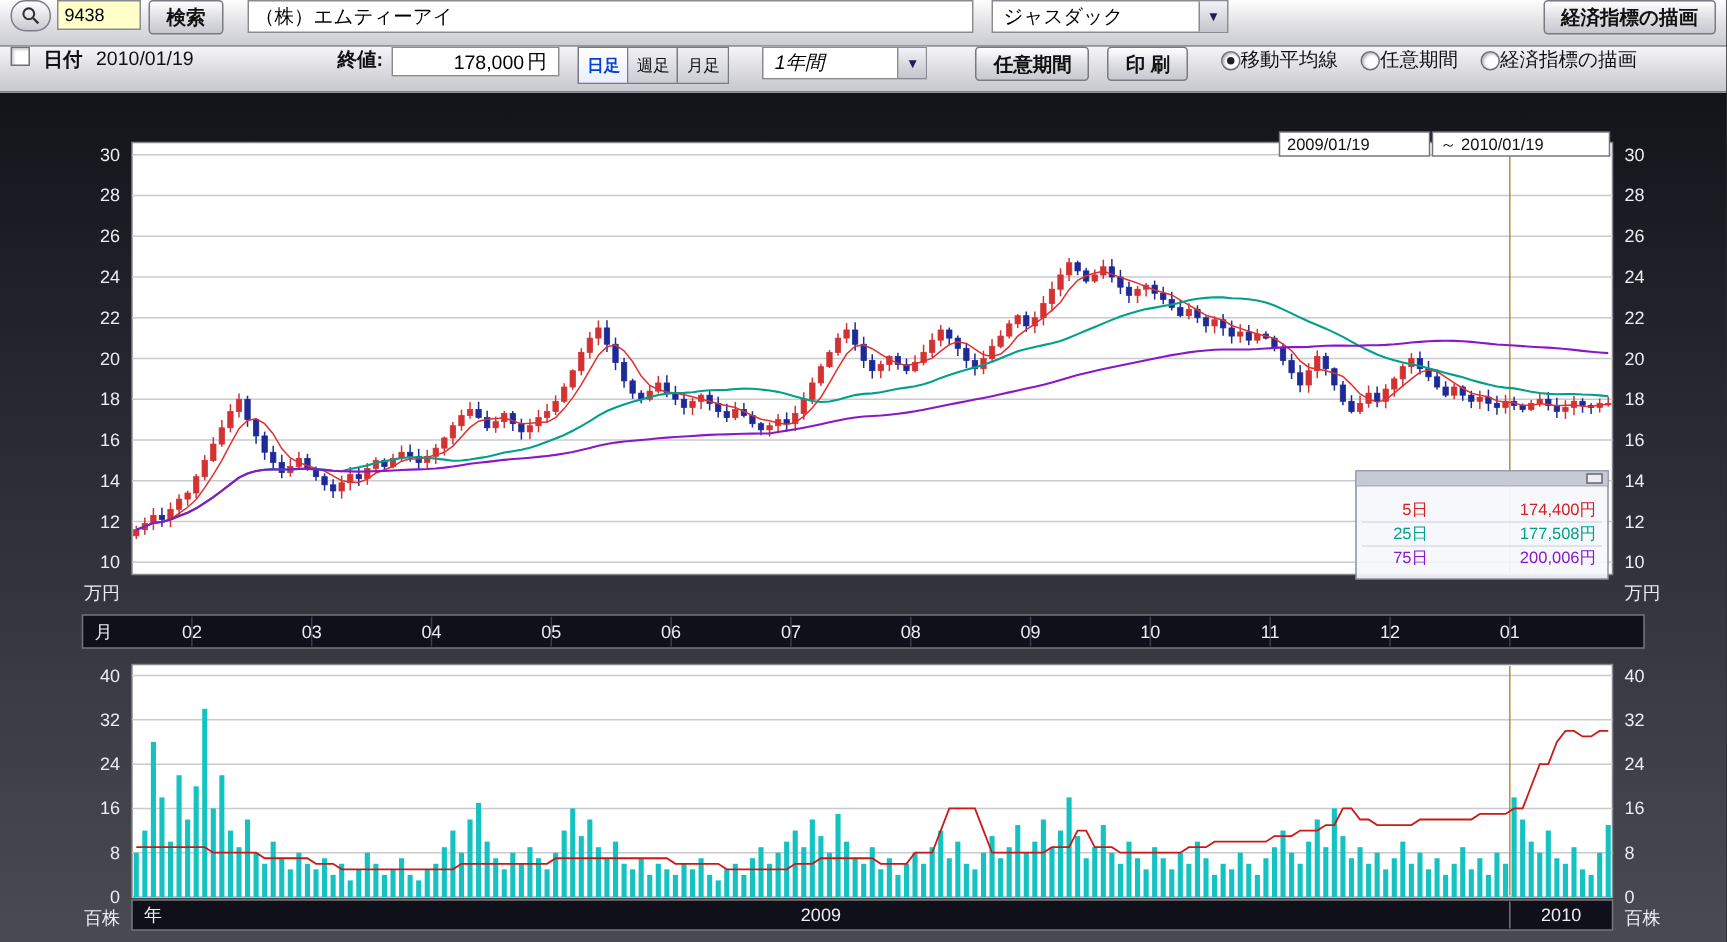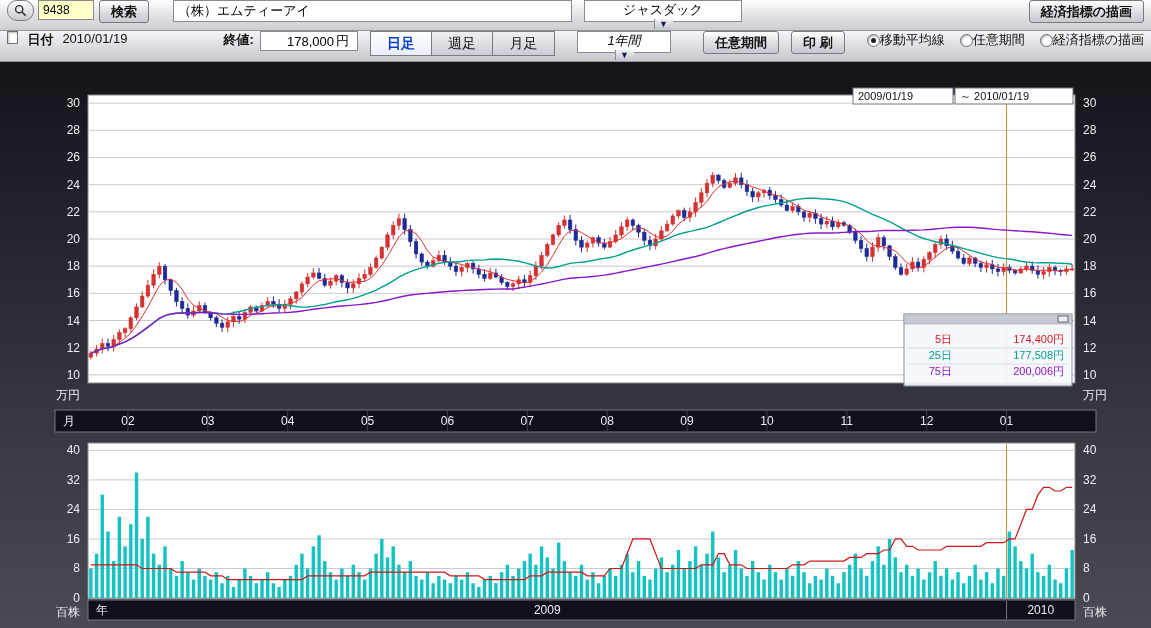--- a/index.html
+++ b/index.html
@@ -13,45 +13,45 @@
         padding:0 7px; border-bottom:1px solid #94949c; }
   .tb1 { top:0; height:31px; background:linear-gradient(#fefefe,#dedee2 60%,#cccdd3); }
   .tb2 { top:31px; height:31px; background:linear-gradient(#f6f6f9,#d8d8dd 60%,#c7c8ce); }
 
   .searchbtn { width:27px; height:21px; border:1px solid #7c7c86; border-radius:10px;
                background:linear-gradient(#ffffff,#c9c9d1); display:flex; align-items:center;
                justify-content:center; cursor:pointer; }
   .inp { height:20px; border:1px solid #8a8a92; background:#fff; font-size:13px; padding:0 4px;
          font-family:"Liberation Sans",sans-serif; }
   .code { width:56px; background:#ffffc8; font-size:12px; margin-left:4px; }
-  .company { width:399px; height:22px; margin-left:24px; }
+  .company { width:484px; height:22px; margin-left:16px; }
   .btn { height:23px; padding:0 11px; font-size:13px; color:#111; border:1px solid #7a7a84;
          border-radius:3px; background:linear-gradient(#ffffff,#dcdce2 55%,#c8c8d0);
          cursor:pointer; font-family:"Liberation Sans",sans-serif; white-space:nowrap;font-weight:bold; }
   .btn.search { margin-left:5px; }
   .select { display:flex; align-items:center; height:22px; border:1px solid #8a8a92;
-            background:#fff; cursor:pointer;flex-direction:column; }
+            background:#fff; cursor:pointer; }
   .select .val { padding:0 7px; font-size:13px; flex:1; white-space:nowrap; }
   .select .arrow { width:19px; height:100%; background:linear-gradient(#f2f3f7,#c4c5cd);
                    border-left:1px solid #8a8a92; display:flex; align-items:center;
                    justify-content:center; font-size:9px; color:#1b1b55; }
   .market { width:158px; margin-left:12px; }
   .period { width:110px; margin-left:22px;font-style:italic; }
   .spacer { flex:1; }
 
   .cbox { width:13px; height:13px; border:1px solid #70707a; background:#fff;
           box-shadow:inset 1px 1px 2px rgba(0,0,0,.25); cursor:pointer; }
   .lbl { font-size:13px; color:#111; margin-left:9px; white-space:nowrap; }
   .bold { font-weight:bold; }
   .close-lbl { margin-left:96px; }
   .closebox { width:112px; height:20px; margin-left:6px; border:1px solid #8a8a92; background:#fff;
               display:flex; align-items:center; justify-content:flex-end; gap:2px;
               padding:0 8px; font-size:13px; }
   .tabgroup { display:flex; margin-left:12px; border:1px solid #7a7a84; height:25px; }
-  .tab { width:61px; display:flex; align-items:center; justify-content:center; font-size:14px;
+  .tab { width:33px; display:flex; align-items:center; justify-content:center; font-size:11px;
          background:linear-gradient(#f0f0f4,#ccccd4); border-right:1px solid #7a7a84;
          cursor:pointer; color:#111; }
   .tab:last-child { border-right:none; }
   .tab.selected { background:linear-gradient(#ffffff,#e9effc); color:#0a3ed0; font-weight:bold; }
   .radio-item { display:flex; align-items:center; margin-left:15px; font-size:13px;
                 color:#111; cursor:pointer; white-space:nowrap; }
   .rdot { width:13px; height:13px; border-radius:50%; background:#fff; border:1px solid #6e6e78;
           box-shadow:inset 1px 1px 2px rgba(0,0,0,.3); position:relative; flex:none; }
   .rdot.on::after { content:""; position:absolute; inset:3px; border-radius:50%; background:#202020; }
 

